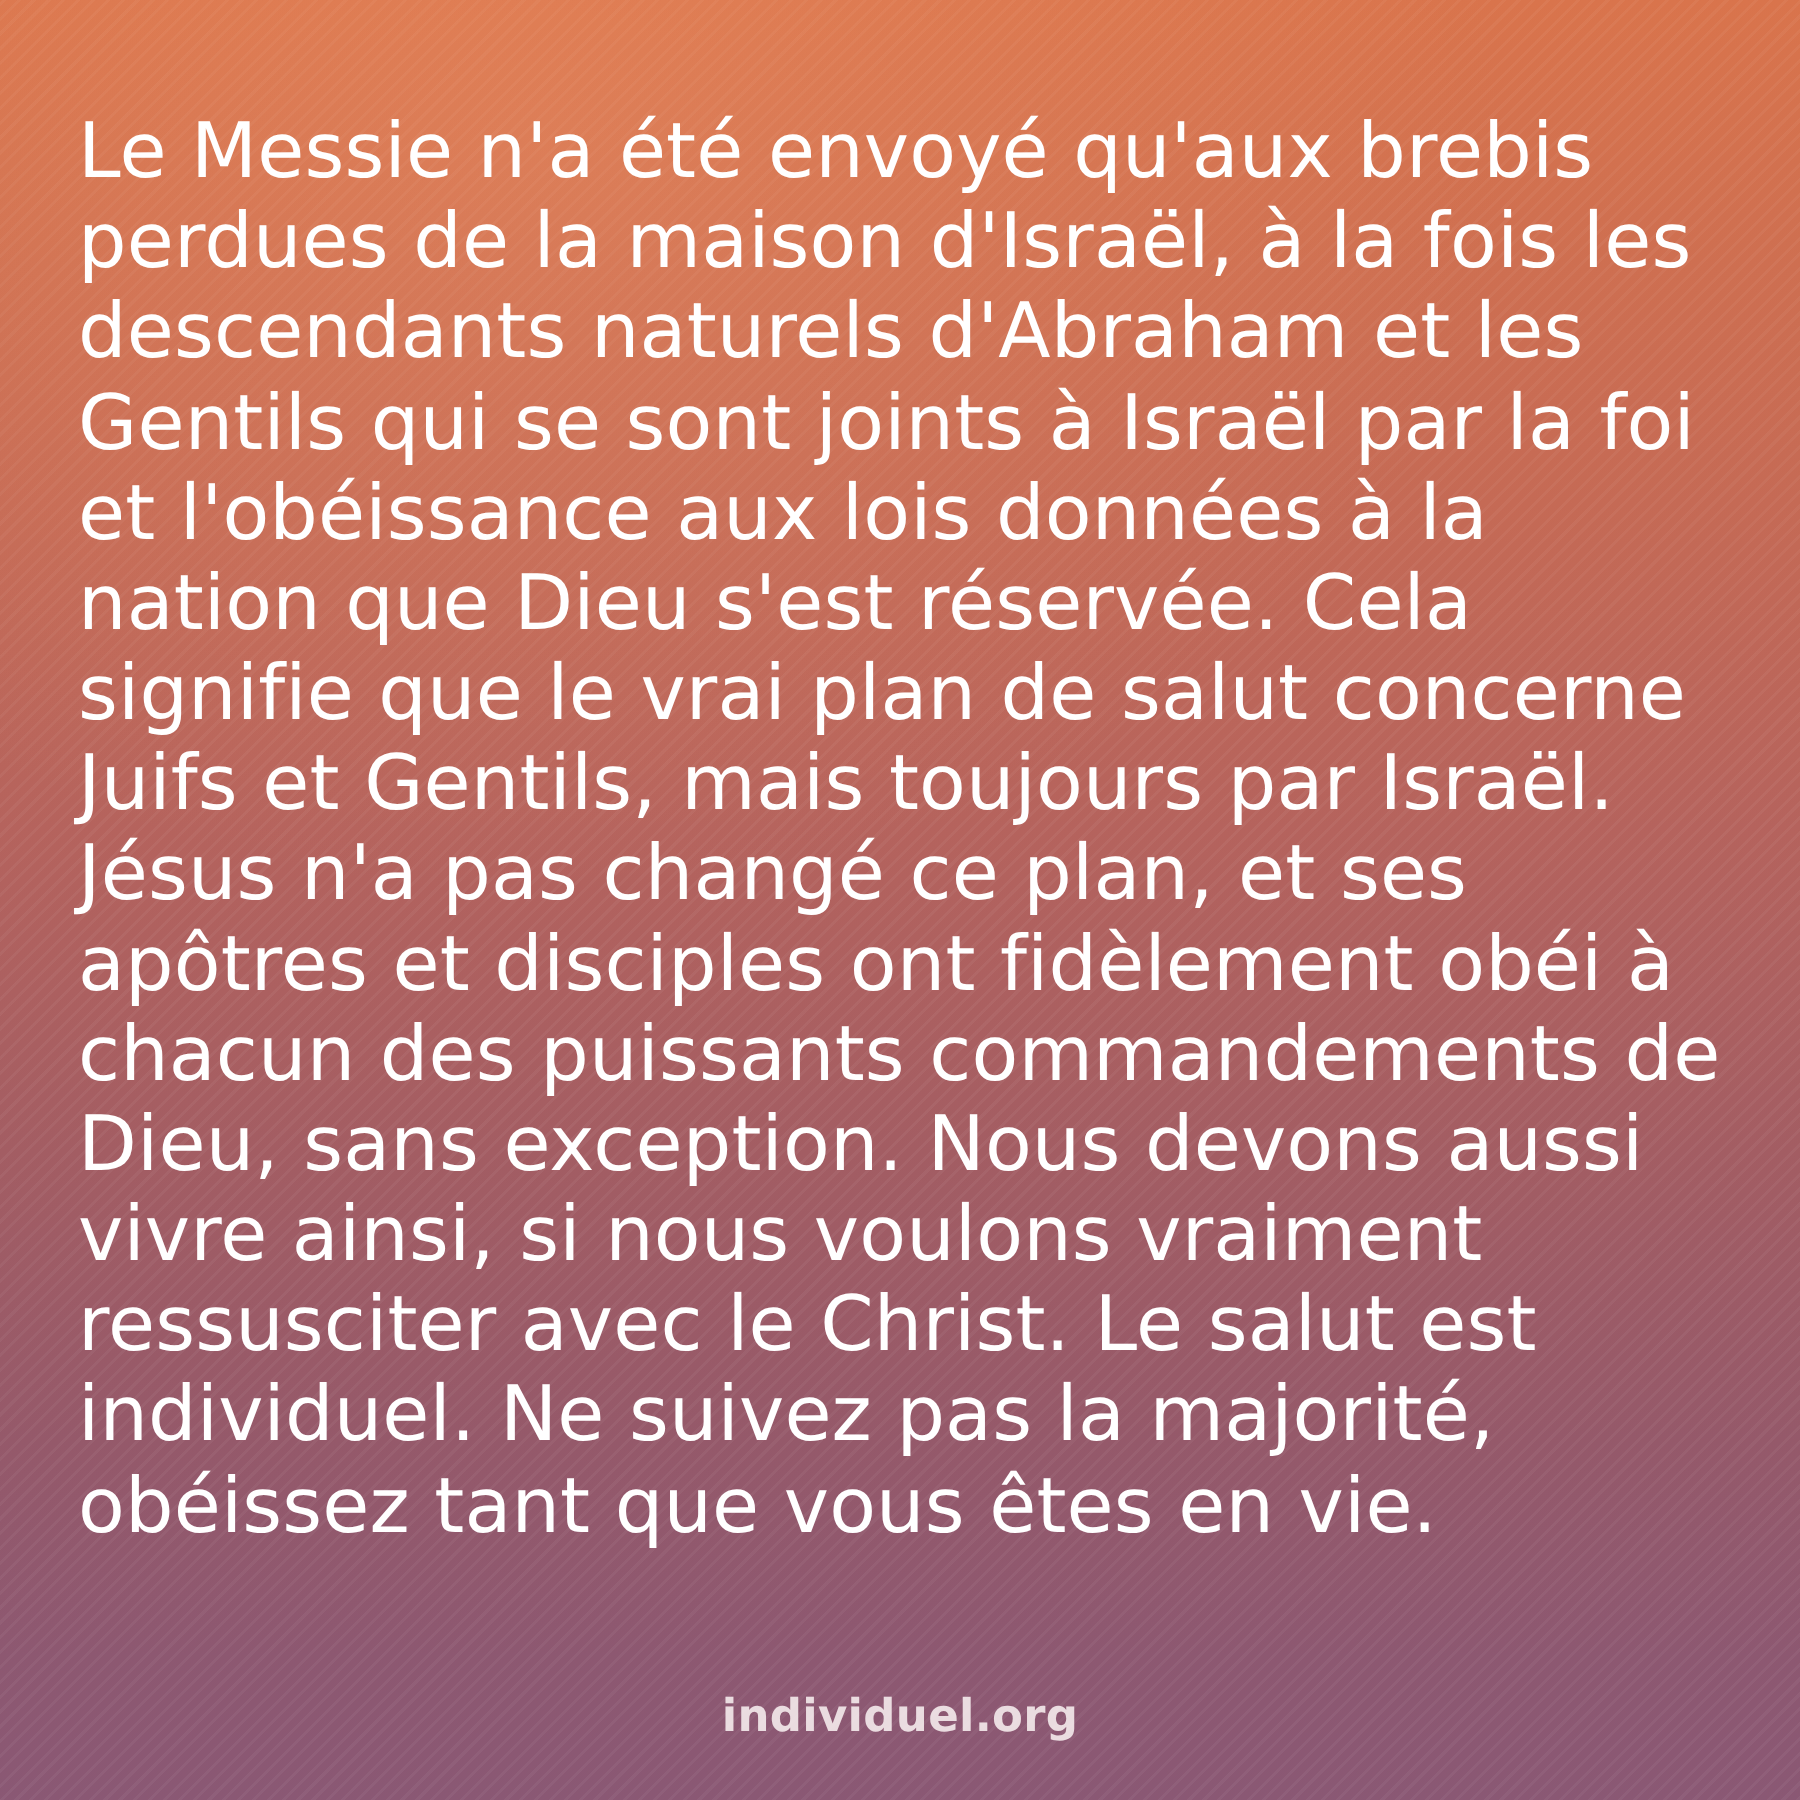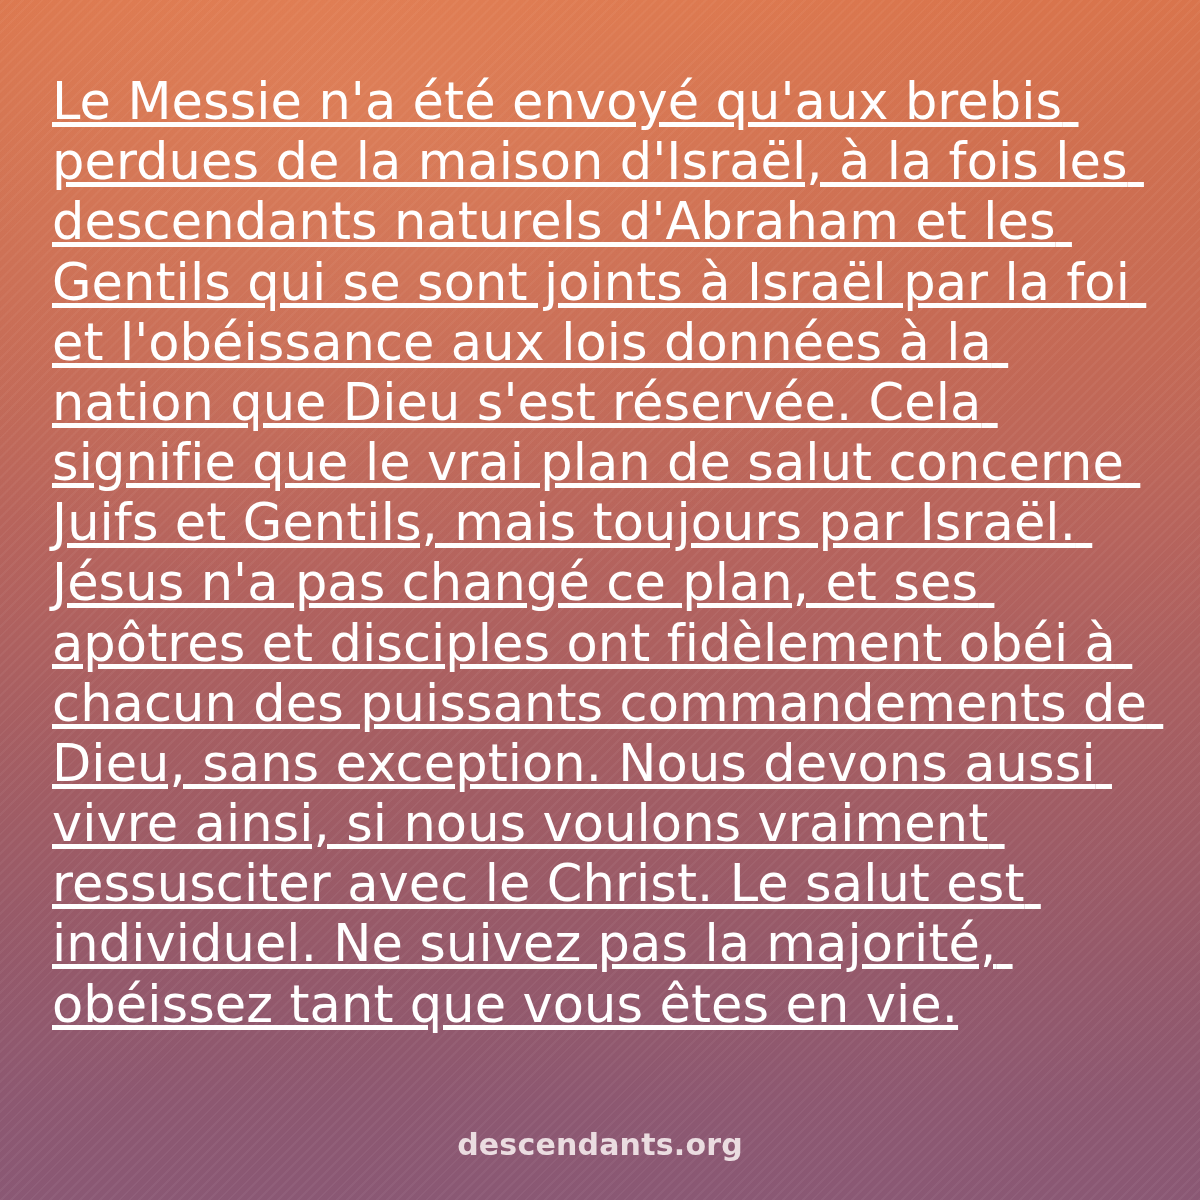--- a/index.html
+++ b/index.html
@@ -56,21 +56,20 @@
     padding: 0 52px;
     box-sizing: border-box;
     color: #ffffff;
     font-size: 51px;
     line-height: 1.18;
     font-weight: 400;
     letter-spacing: 0.1px;
     text-align: left;
     word-wrap: break-word;
     white-space: pre-wrap;
-    text-decoration: underline;
   }
   #footer {
     position: absolute;
     left: 0;
     right: 0;
     bottom: 38px;
     text-align: center;
     color: #f3e8ea;
     opacity: 0.92;
     font-size: 30px;
@@ -80,14 +79,14 @@
 </style>
 </head>
 <body>
 
 <div id="card">
   <div id="texture"></div>
   <div id="vignette"></div>
 
   <div id="quote">Le Messie n'a été envoyé qu'aux brebis perdues de la maison d'Israël, à la fois les descendants naturels d'Abraham et les Gentils qui se sont joints à Israël par la foi et l'obéissance aux lois données à la nation que Dieu s'est réservée. Cela signifie que le vrai plan de salut concerne Juifs et Gentils, mais toujours par Israël. Jésus n'a pas changé ce plan, et ses apôtres et disciples ont fidèlement obéi à chacun des puissants commandements de Dieu, sans exception. Nous devons aussi vivre ainsi, si nous voulons vraiment ressusciter avec le Christ. Le salut est individuel. Ne suivez pas la majorité, obéissez tant que vous êtes en vie.</div>
 
-  <div id="footer">descendants.org</div>
+  <div id="footer">individuel.org</div>
 </div>
 
 </body></html>

